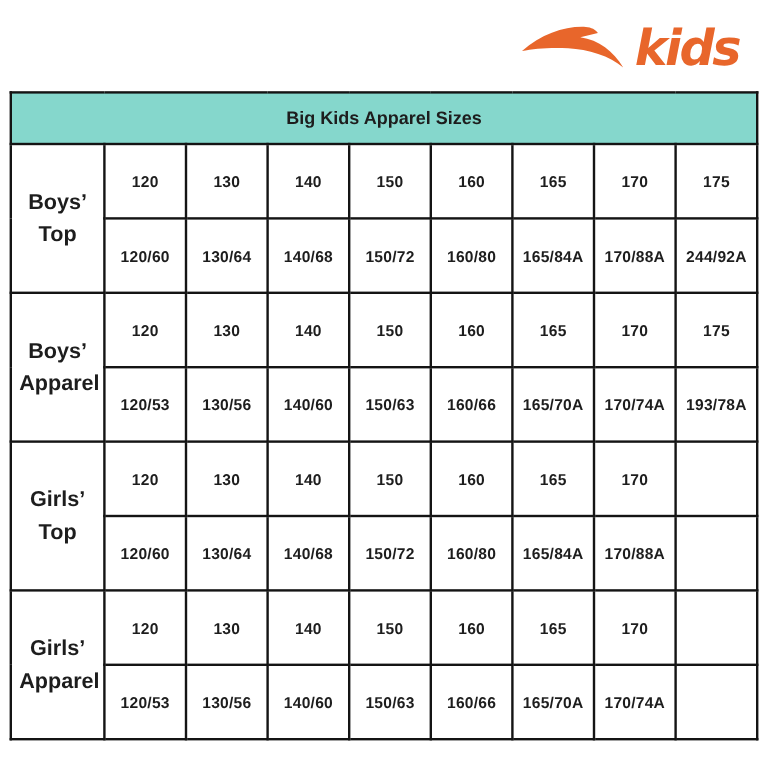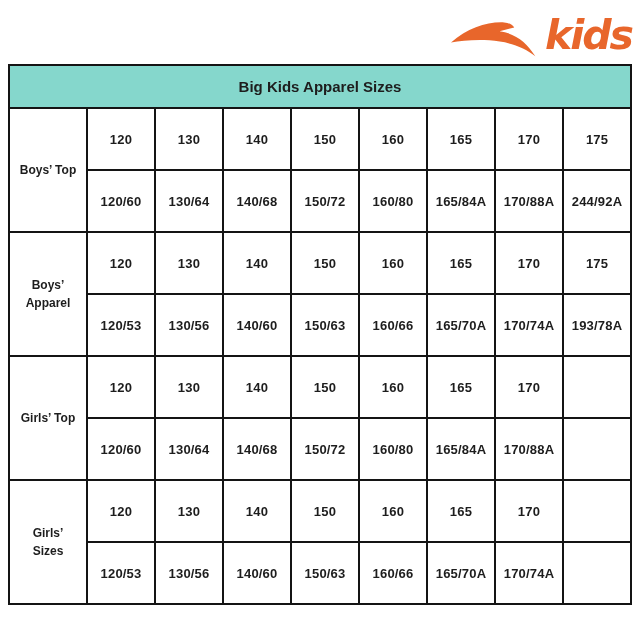--- a/index.html
+++ b/index.html
@@ -11,41 +11,41 @@
   .canvas {
     position: relative;
     width: 640px; height: 640px;
     background: #ffffff;
     overflow: hidden;
   }
 
   
   .logo {
     position: absolute;
-    top: 16px; right: 4px;
+    top: 16px; right: 20px;
     display: flex;
-    align-items: flex-start;
+    align-items: flex-end;
     gap: 4px;
   }
   .logo svg { display: block; }
   .logo .kids-text {
     font-family: "DejaVu Sans", sans-serif;
     font-style: italic;
     font-weight: bold;
     font-size: 41px;
     line-height: 0.95;
     color: #E8662B;
     letter-spacing: -2px;
     padding-right: 4px;
   }
 
   
   table.size-chart {
     position: absolute;
-    left: 8px; top: 64px;
+    left: 8px; top: 76px;
     width: 624px;
     border-collapse: collapse;
     table-layout: fixed;
     border: 2px solid #141414;
   }
   table.size-chart th,
   table.size-chart td {
     border: 2px solid #141414;
     text-align: center;
     vertical-align: middle;
@@ -56,21 +56,21 @@
     height: 39px;
     font-size: 15px;
     color: #101010;
   }
   td.size-cell, td.code-cell {
     height: 58px;
     font-size: 13px;
     letter-spacing: 0.2px;
   }
   td.label-cell {
-    font-size: 12px;
+    font-size: 18px;
     line-height: 1.5;
     padding: 0 6px;
   }
 </style>
 </head>
 <body>
 
 <div class="canvas">
 
   <div class="logo">
@@ -167,21 +167,21 @@
         <td class="code-cell">130/64</td>
         <td class="code-cell">140/68</td>
         <td class="code-cell">150/72</td>
         <td class="code-cell">160/80</td>
         <td class="code-cell">165/84A</td>
         <td class="code-cell">170/88A</td>
         <td class="code-cell"></td>
       </tr>
 
       <tr>
-        <td class="label-cell" rowspan="2">Girls’ Sizes</td>
+        <td class="label-cell" rowspan="2">Girls’ Apparel</td>
         <td class="size-cell">120</td>
         <td class="size-cell">130</td>
         <td class="size-cell">140</td>
         <td class="size-cell">150</td>
         <td class="size-cell">160</td>
         <td class="size-cell">165</td>
         <td class="size-cell">170</td>
         <td class="size-cell"></td>
       </tr>
       <tr>

